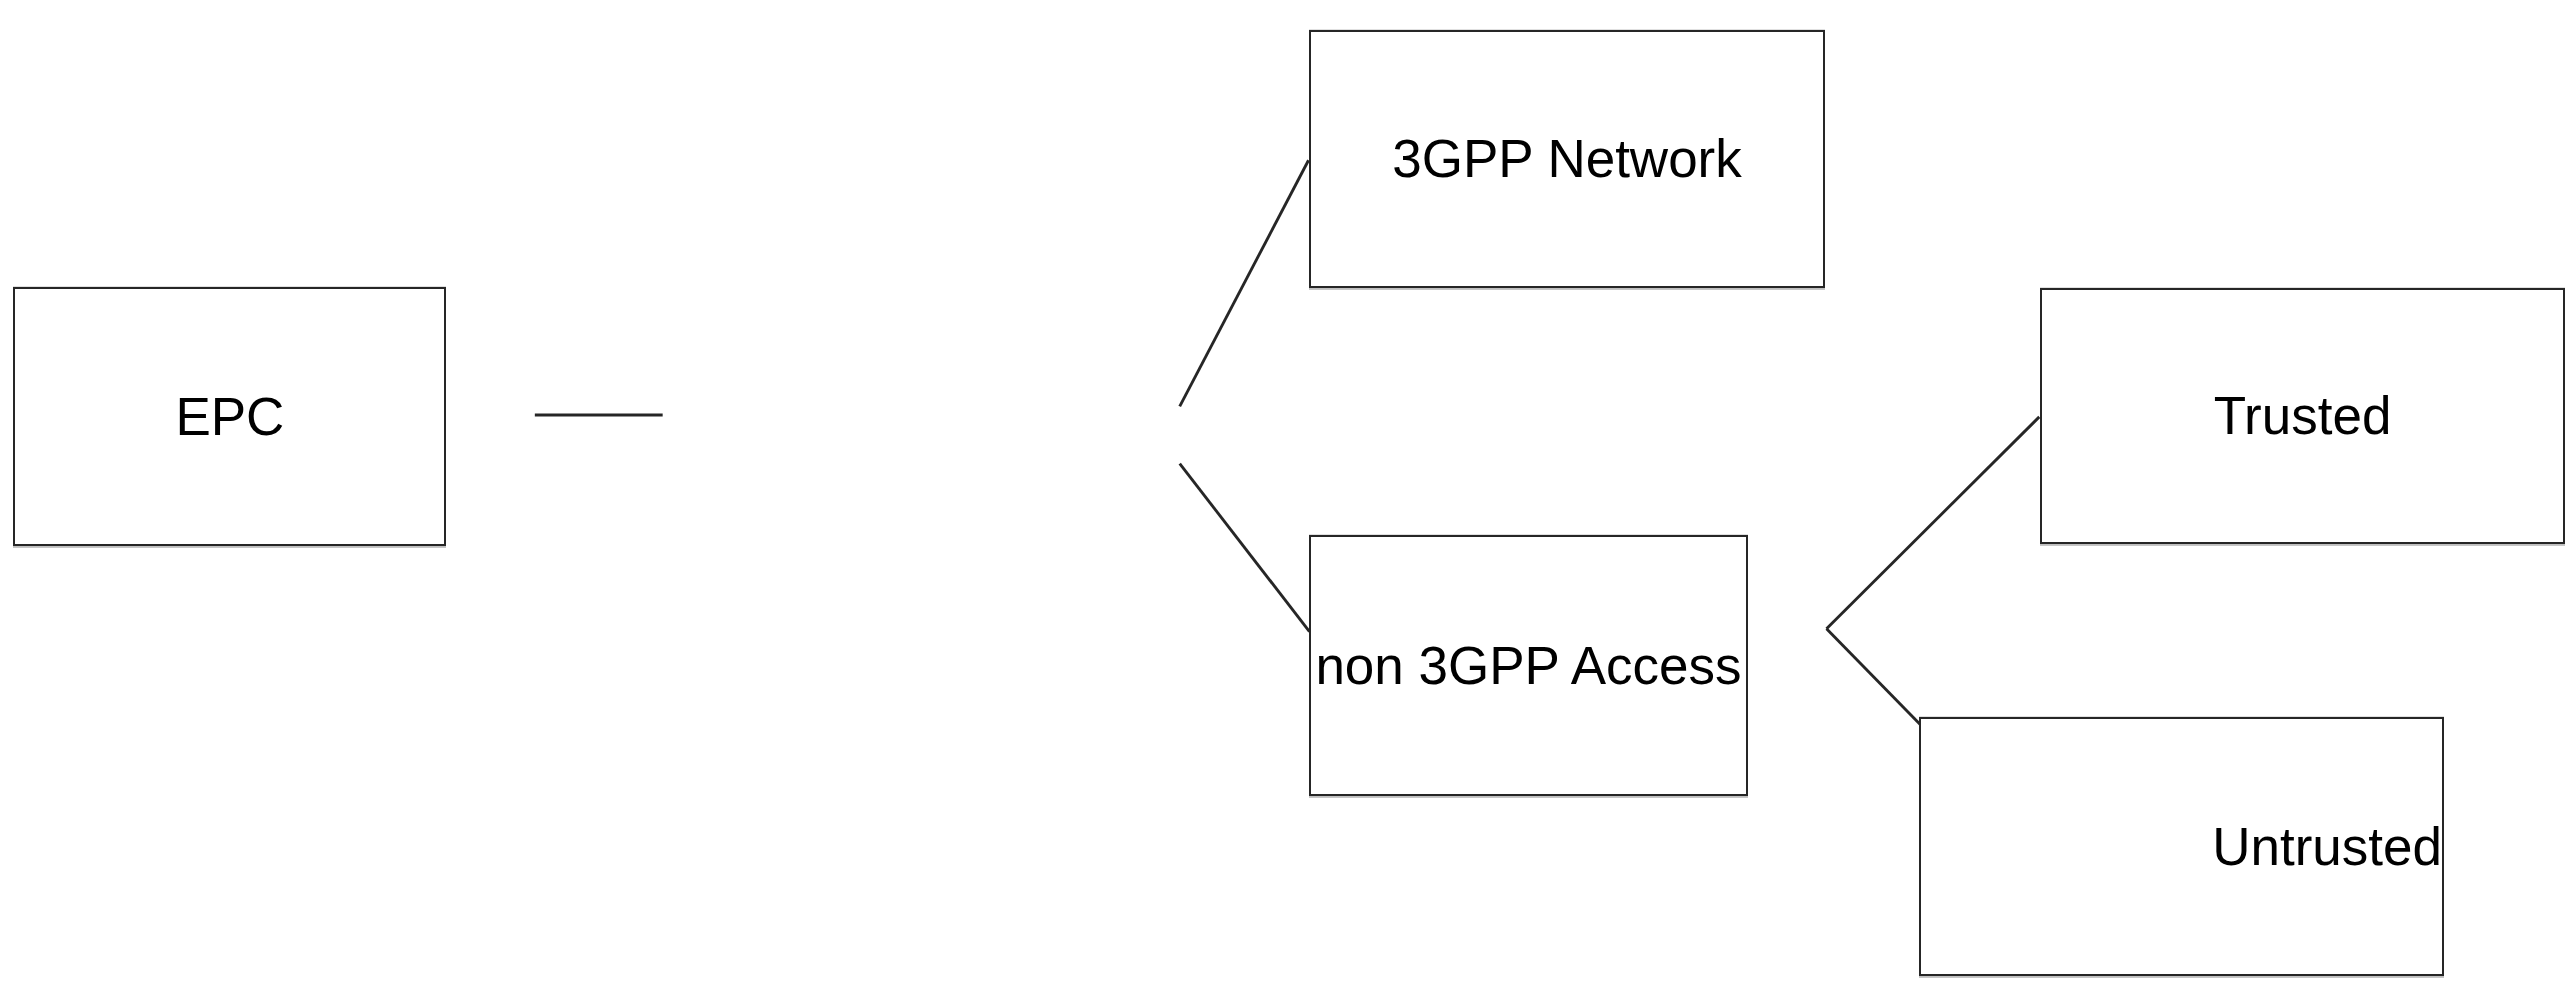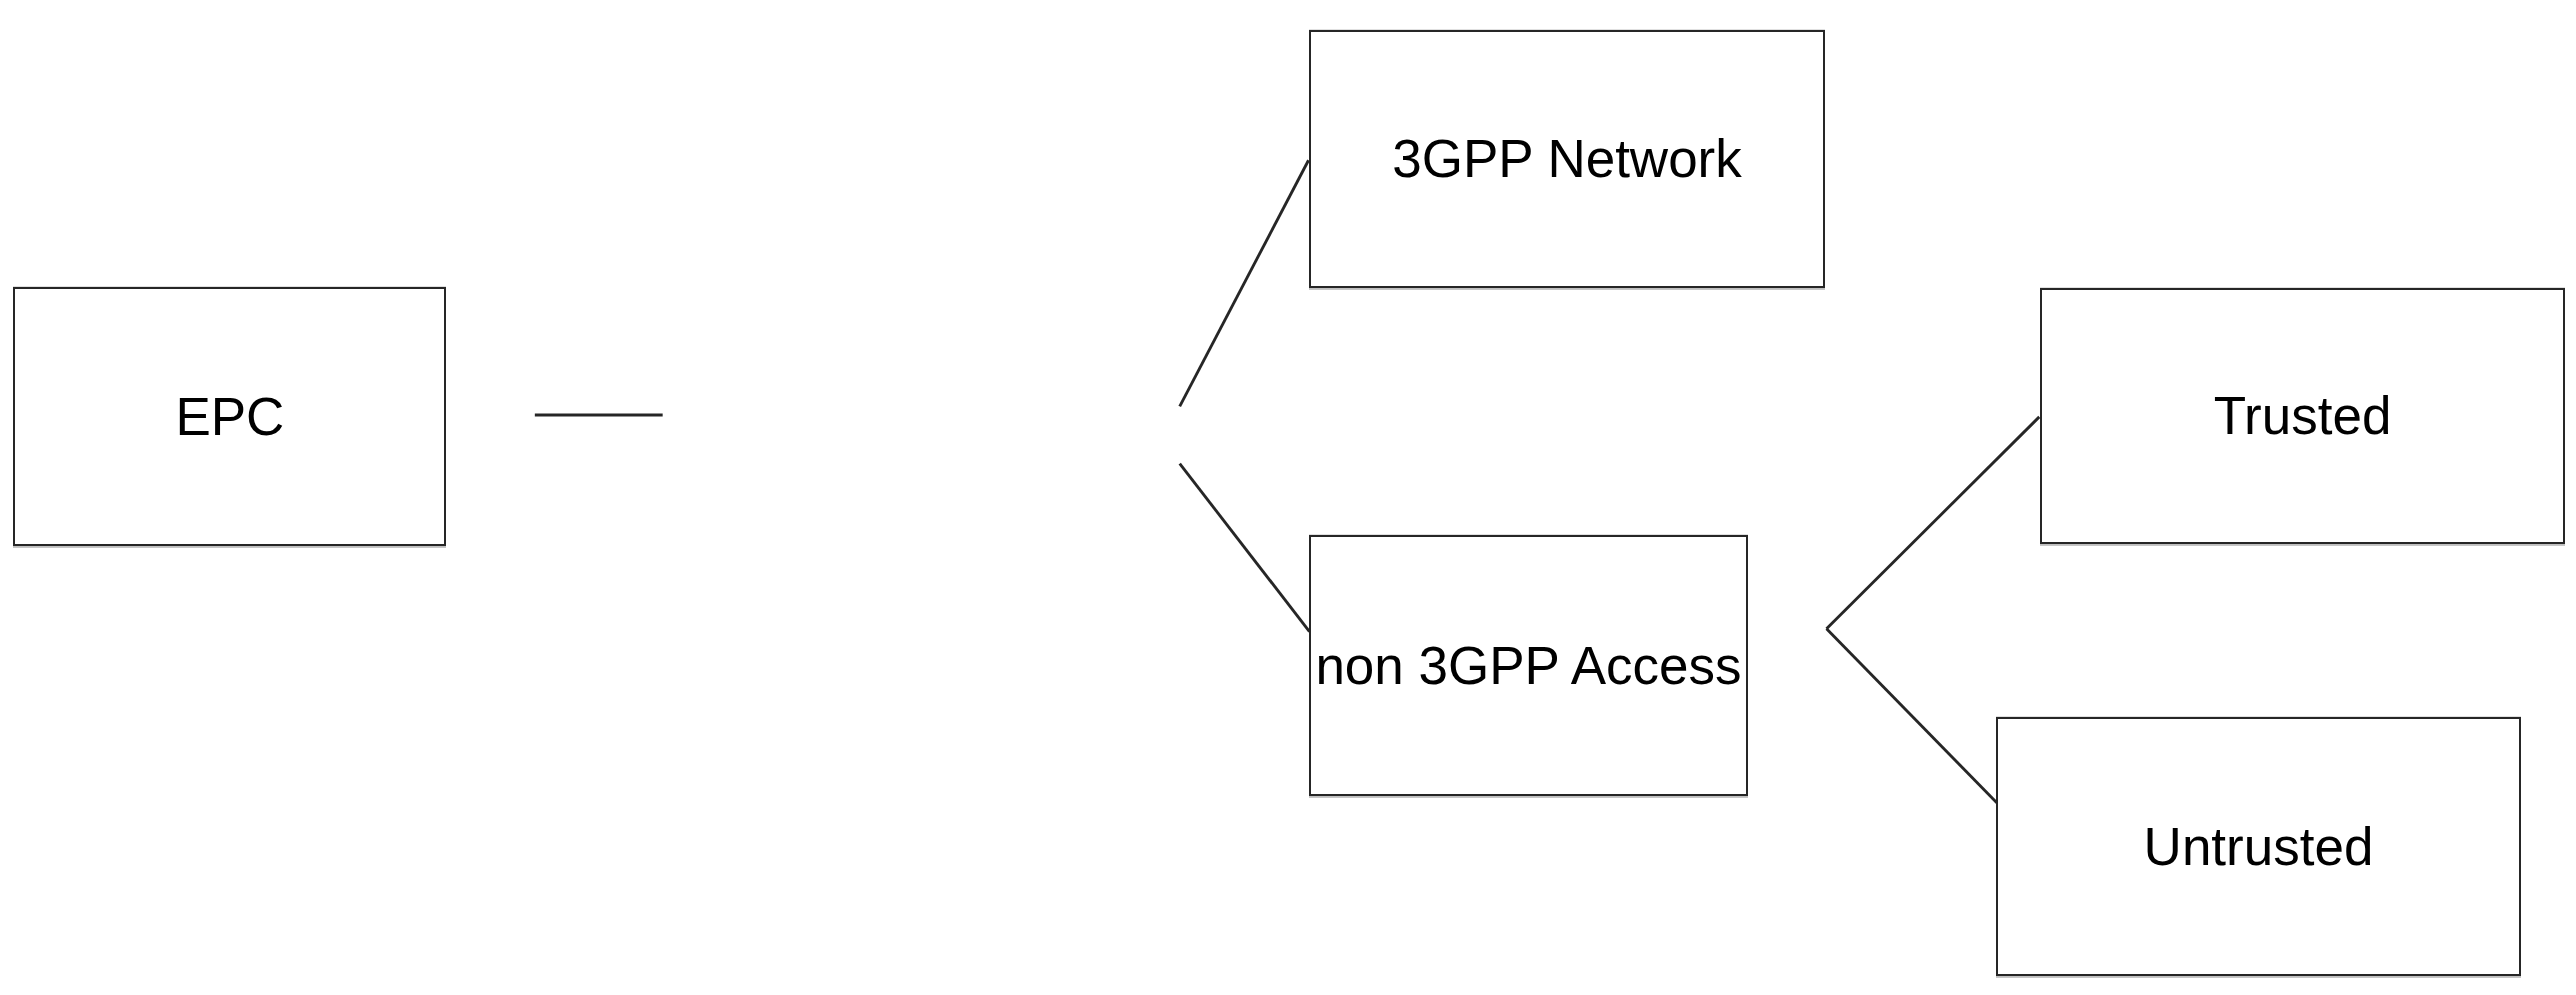--- a/index.html
+++ b/index.html
@@ -44,21 +44,21 @@
     color: #000000;
     white-space: nowrap;
     text-align: center;
   }
   
   .node-epc            { left: 13.4px;   top: 287px; width: 433px; height: 259px; }
   .node-access-network { left: 662px;  top: 287px; width: 517px; height: 260px; }
   .node-3gpp-access    { left: 1309px; top: 30px;  width: 516px; height: 258px; }
   .node-non-3gpp-access{ left: 1309px; top: 503px; width: 439px; height: 261px; margin-top: 32px; }
   .node-trusted        { left: 2040px; top: 288px; width: 525px; height: 256px; align-items: center; }
-  .node-untrusted      { left: 1996px; top: 717px; width: 525px; height: 259px; }
+  .node-untrusted      { left: 1919px; top: 717px; width: 525px; height: 259px; justify-content: flex-end; }
 </style>
 </head>
 <body>
 
 <div class="canvas">
 
   <svg class="edges" width="2576" height="995" viewBox="0 0 2699 1043" xmlns="http://www.w3.org/2000/svg">
     <line class="edge" x1="560" y1="435" x2="694" y2="435" stroke="#262626"></line>
     <line class="edge" x1="1236" y1="426" x2="1371" y2="168" stroke="#262626"></line>
     <line class="edge" x1="1236" y1="486" x2="1372" y2="662" stroke="#262626"></line>

